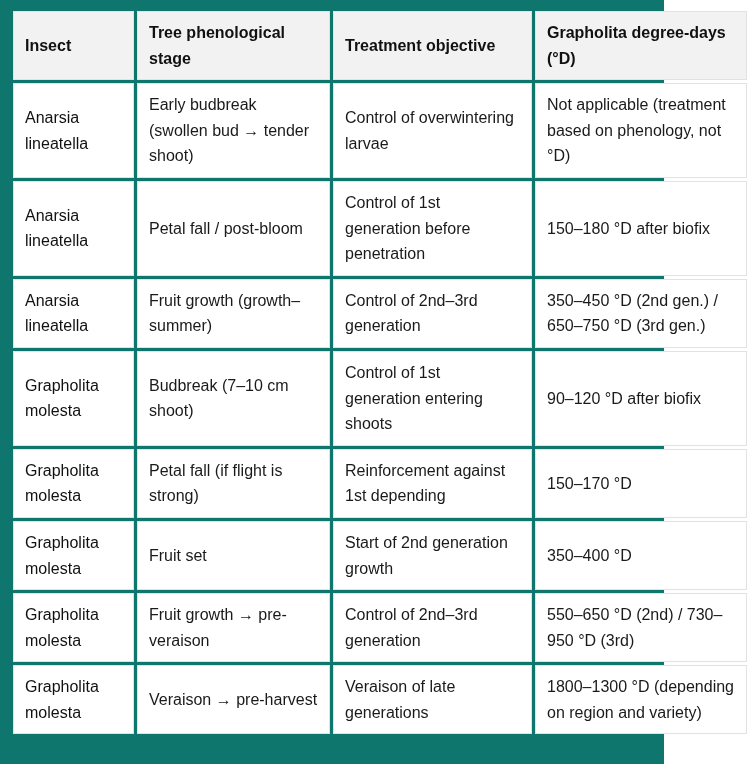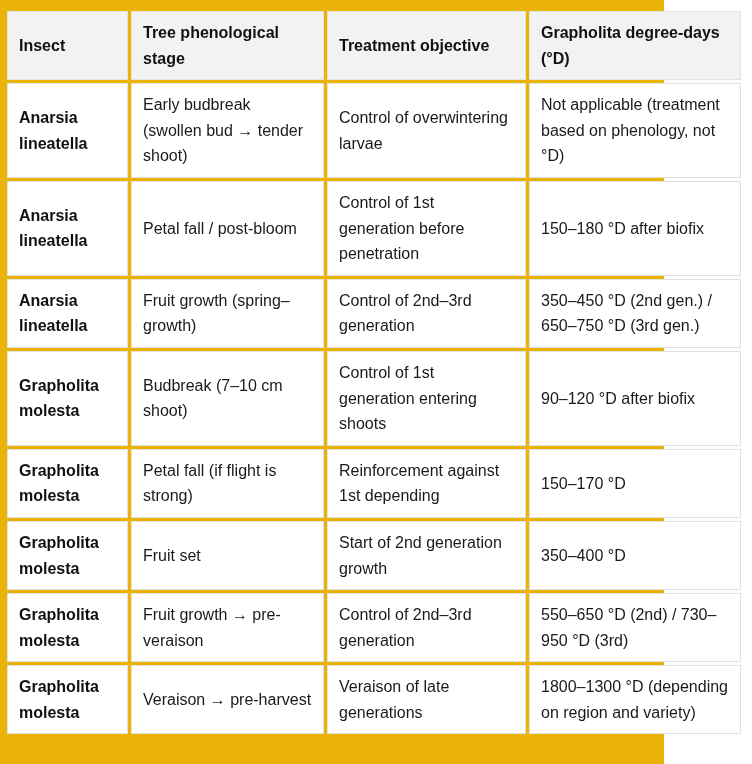--- a/index.html
+++ b/index.html
@@ -6,22 +6,22 @@
     margin: 0;
     padding: 0;
     background: #ffffff;
     font-family: "Liberation Sans", sans-serif;
     color: #1a1a1a;
   }
   .page {
     width: 664px;
     min-height: 764px;
     box-sizing: border-box;
-    padding: 8px 4px;
-    background: #eab308;
+    padding: 8px 10px;
+    background: #0f766e;
   }
   table.dd-table {
     border-collapse: separate;
     border-spacing: 3px;
     table-layout: fixed;
     width: 734px;
     font-size: 16px;
     line-height: 1.6;
   }
   .dd-table th,
@@ -32,21 +32,21 @@
     text-align: left;
     word-wrap: break-word;
     background: #ffffff;
   }
   .dd-table th {
     background: #f2f2f2;
     font-weight: 700;
     color: #111111;
   }
   .dd-table td.insect {
-    font-weight: 700;
+    font-weight: 400;
     color: #111111;
   }
   col.c1 { width: 121px; }
   col.c2 { width: 193px; }
   col.c3 { width: 199px; }
   col.c4 { width: 212px; }
 </style>
 </head>
 <body>
 
@@ -74,21 +74,21 @@
           <td>Not applicable (treatment based on phenology, not °D)</td>
         </tr>
         <tr>
           <td class="insect">Anarsia lineatella</td>
           <td>Petal fall / post-bloom</td>
           <td>Control of 1st generation before penetration</td>
           <td>150–180 °D after biofix</td>
         </tr>
         <tr>
           <td class="insect">Anarsia lineatella</td>
-          <td>Fruit growth (spring–growth)</td>
+          <td>Fruit growth (growth–summer)</td>
           <td>Control of 2nd–3rd generation</td>
           <td>350–450 °D (2nd gen.) / 650–750 °D (3rd gen.)</td>
         </tr>
         <tr>
           <td class="insect">Grapholita molesta</td>
           <td>Budbreak (7–10 cm shoot)</td>
           <td>Control of 1st generation entering shoots</td>
           <td>90–120 °D after biofix</td>
         </tr>
         <tr>

